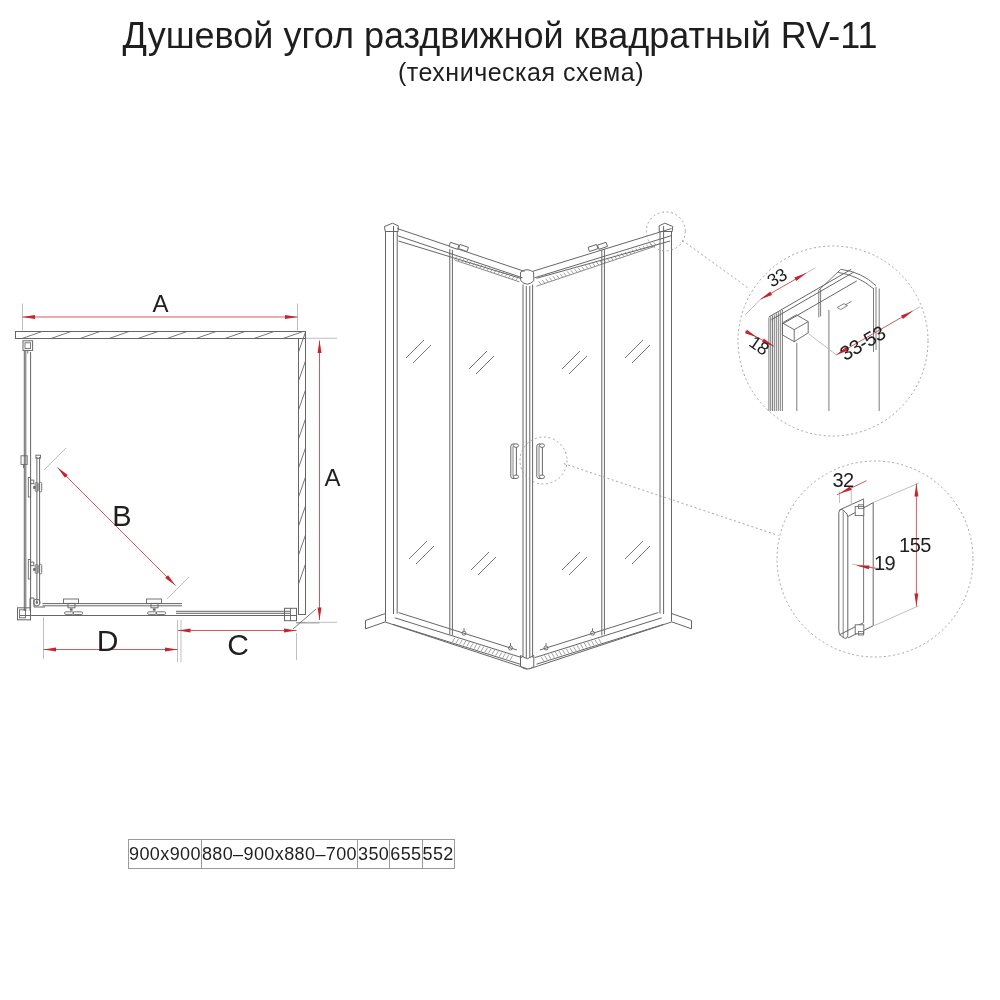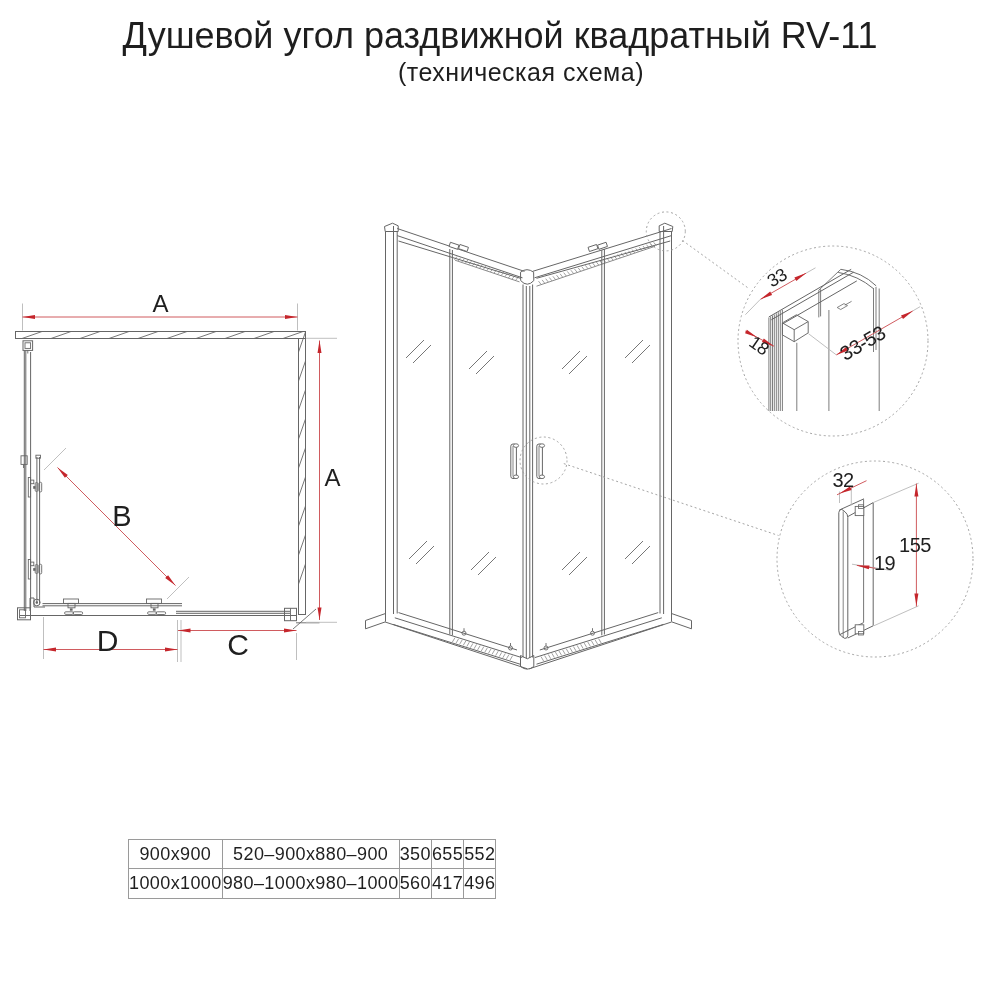--- a/index.html
+++ b/index.html
@@ -357,27 +357,20 @@
 <text x="915.0" y="551.5" font-size="20" fill="#1f1f1f" text-anchor="middle" font-weight="normal" letter-spacing="-0.5">155</text>
 <line x1="852.0" y1="564.2" x2="891.0" y2="570.4" stroke="#b8b8b8" stroke-width="0.9" stroke-linecap="butt"></line>
 <line x1="856.8" y1="565.4" x2="875.5" y2="568.3" stroke="#cb484d" stroke-width="0.9" stroke-linecap="butt"></line>
 <polygon points="856.8,565.4 869.5,565.4 868.8,569.3" fill="#c5262c"></polygon>
 <text x="884.5" y="569.5" font-size="20" fill="#1f1f1f" text-anchor="middle" font-weight="normal" letter-spacing="-0.5">19</text>
 </svg>
 <table>
 <tbody>
 <tr style="height:29px;letter-spacing:0.4px;">
           <td>900х900</td>
-          <td>520–900х880–900</td>
+          <td>880–900х880–700</td>
           <td>350</td>
           <td>655</td>
           <td>552</td>
-        </tr>
-<tr style="height:30px;letter-spacing:0.4px;">
-          <td>1000х1000</td>
-          <td>980–1000х980–1000</td>
-          <td>560</td>
-          <td>417</td>
-          <td>496</td>
         </tr>
 </tbody>
     </table>
 </div>
 
 </body></html>

